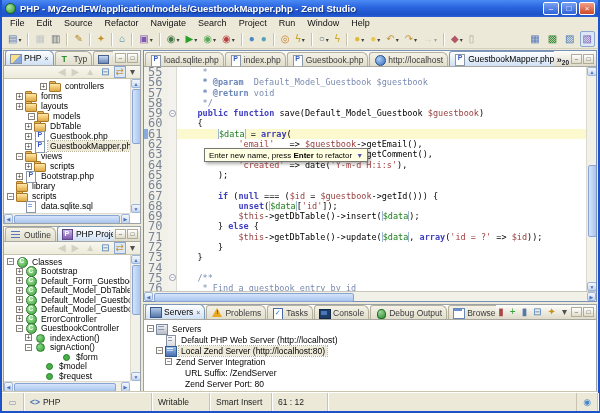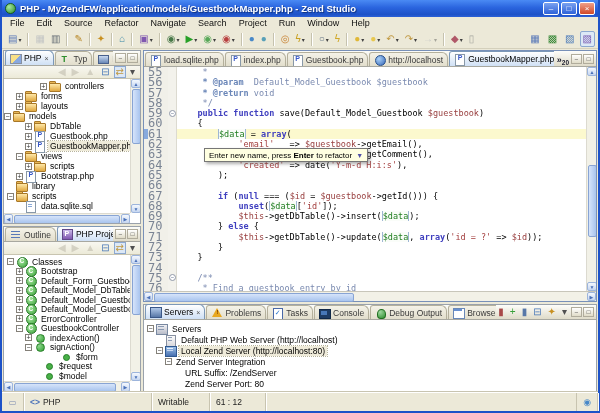--- a/index.html
+++ b/index.html
@@ -386,21 +386,21 @@
               <div class="trow" style="padding-left: 12px; height: 10px;">
                 <span class="texp">+</span>
                 <span class="ic ic-folder"></span>
                 <span class="tsel">forms</span>
               </div>
               <div class="trow" style="padding-left: 12px; height: 10px;">
                 <span class="texp">+</span>
                 <span class="ic ic-folder"></span>
                 <span class="tsel">layouts</span>
               </div>
-              <div class="trow" style="padding-left: 0; height: 10px;">
+              <div class="trow" style="padding-left: 24px; height: 10px;">
                 <span class="texp">−</span>
                 <span class="ic ic-folder"></span>
                 <span class="tsel">models</span>
               </div>
               <div class="trow" style="padding-left: 21px; height: 10px;">
                 <span class="texp">+</span>
                 <span class="ic ic-folder"></span>
                 <span class="tsel">DbTable</span>
               </div>
               <div class="trow" style="padding-left: 21px; height: 10px;">
@@ -535,26 +535,26 @@
                 <span class="tsel">signAction()</span>
               </div>
               <div class="trow" style="padding-left: 30px; height: 9.5px; margin-left: 17px;">
                 <span class="texp-sp"></span>
                 <span class="ic ic-var"></span>
                 <span class="tsel">$form</span>
               </div>
               <div class="trow" style="padding-left: 30px; height: 9.5px;">
                 <span class="texp-sp"></span>
                 <span class="ic ic-var"></span>
-                <span class="tsel">$request</span>
+                <span class="tsel">$model</span>
               </div>
               <div class="trow" style="padding-left: 30px; height: 9.5px;">
                 <span class="texp-sp"></span>
                 <span class="ic ic-var"></span>
-                <span class="tsel">$model</span>
+                <span class="tsel">$request</span>
               </div>
             </div>
           <div class="vscroll">
             <span class="sarr up">▲</span>
             <span class="sthumb" style="top:10px;height:50px;"></span>
             <span class="sarr down">▼</span>
           </div>
           <div class="hscroll">
             <span class="sarr left">◀</span>
             <span class="hthumb" style="left:10px;right:14px;"></span>
@@ -842,20 +842,23 @@
     <span class="scell" style="width:22px;justify-content:center;">
       <span style="color:#7888B0;font-size:8px;">▭</span>
     </span>
     <span class="scell" style="width:128px;">
       <span class="sg" style="color:#4870B8;font-weight:bold;">&lt;&gt;</span>
       <span>PHP</span>
     </span>
     <span class="scell" style="width:58px;">
       <span>Writable</span>
     </span>
+    <span class="scell" style="width:62px;">
+      <span>Smart Insert</span>
+    </span>
     <span class="scell" style="width:56px;">
       <span>61 : 12</span>
     </span>
     <span class="sfill"></span>
     <span class="scell" style="border-left:1px solid #C8C4B0;">
       <span style="color:#4888C8;font-size:9px;">◉</span>
     </span>
   </div>
 
 </div>

